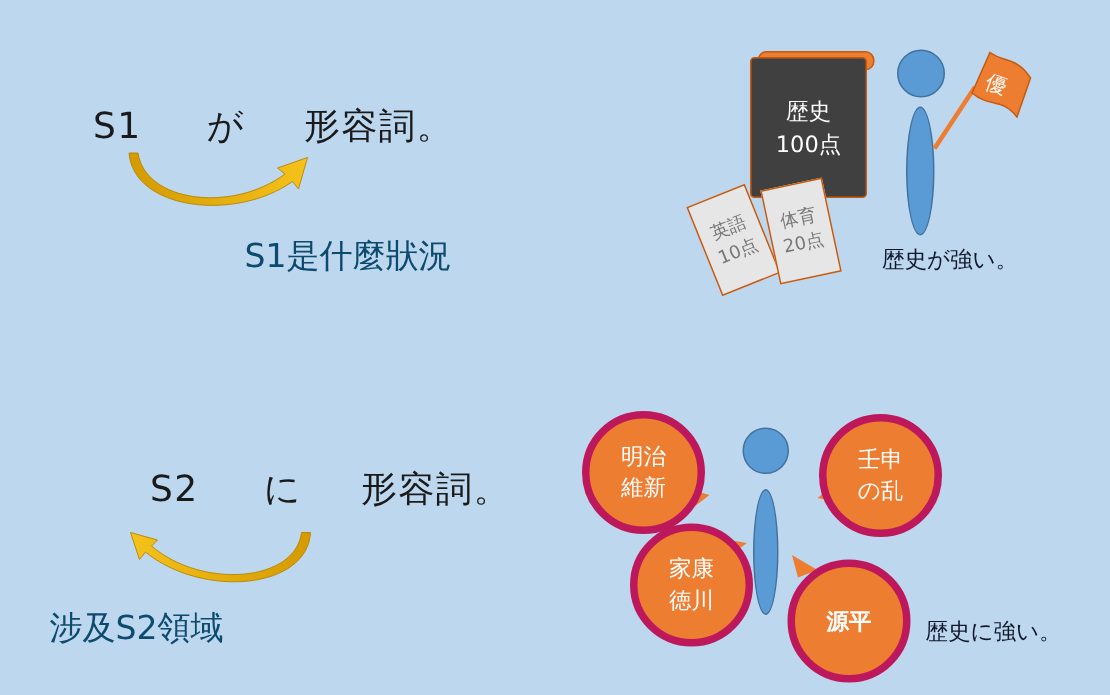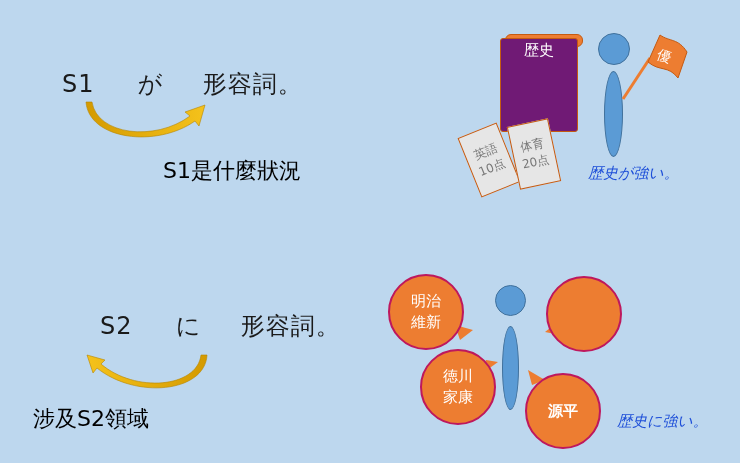--- a/index.html
+++ b/index.html
@@ -8,42 +8,42 @@
       background: #bdd7ee;
       position: relative;
       overflow: hidden;
       font-family: "DejaVu Sans", sans-serif;
     }
     .abs { position: absolute; }
     .sent {
       font-size: 24px; color: #1a1a1a; letter-spacing: 1px;
       white-space: nowrap;
     }
-    .gloss { font-size: 22px; color: #000000; white-space: nowrap; }
-    .caption { font-size: 15px; color: #1d4ed8; white-space: nowrap; font-style: italic; }
+    .gloss { font-size: 22px; color: #0c4a6e; white-space: nowrap; }
+    .caption { font-size: 15px; color: #0f172a; white-space: nowrap; }
     .scroll-main {
       left: 500px; top: 38px; width: 76px; height: 92px;
-      background: #701a75; border: 1.5px solid #c55a11;
+      background: #404040; border: 1.5px solid #c55a11;
       border-radius: 3px;
       color: #fff; font-size: 15px; text-align: center;
-      display: flex; flex-direction: column; line-height: 22px;
+      display: flex; flex-direction: column; justify-content: center; line-height: 22px;
     }
     .scroll-top {
       left: 505px; top: 34px; width: 76px; height: 11px;
       background: #ed7d31; border: 1.5px solid #c55a11; border-radius: 6px;
     }
     .paper {
       width: 40px; height: 62px;
       background: #e6e6e6; border: 1.5px solid #c55a11;
       color: #777; font-size: 12px; text-align: center;
       display: flex; flex-direction: column; justify-content: center; line-height: 17px;
     }
     .bubble {
       width: 72px; height: 72px; border-radius: 50%;
-      background: #ed7d31; border: 2px solid #be185d;
+      background: #ed7d31; border: 5px solid #be185d;
       color: #fff; font-size: 15px; text-align: center;
       display: flex; flex-direction: column; justify-content: center; line-height: 21px;
     }
     .person-head { background: #5b9bd5; border-radius: 50%; border: 1px solid #41719c; }
     .person-body { background: #5b9bd5; border-radius: 50%; border: 1px solid #41719c; }
   </style>
 </head>
 <body>
 
 <div class="abs sent" style="left:62px; top:68px;">
@@ -62,20 +62,21 @@
     </linearGradient>
   </defs>
   <path d="M7,2 C12,35 70,42 105,16 L100,12 L120,5 L114,26 L110,21 C72,48 4,40 1,2 Z" fill="url(#g1)" stroke="#b58400" stroke-width="0.6"></path>
 </svg>
 
 <div class="abs gloss" style="left:163px; top:156px;">S1是什麼狀況</div>
 
 <div class="abs scroll-top"></div>
 <div class="abs scroll-main">
   <span>歴史</span>
+  <span>100点</span>
 </div>
 
 <div class="abs paper" style="left:468px; top:128px; transform:rotate(-22deg);">
   <span>英語</span>
   <span>10点</span>
 </div>
 <div class="abs paper" style="left:513px; top:122px; transform:rotate(-12deg);">
   <span>体育</span>
   <span>20点</span>
 </div>
@@ -118,22 +119,24 @@
   <polygon points="455,325 473,330 460,340" fill="#ed7d31"></polygon>
   <polygon points="560,320 545,332 560,335" fill="#ed7d31"></polygon>
   <polygon points="486,360 498,362 480,375" fill="#ed7d31"></polygon>
   <polygon points="528,370 532,385 545,380" fill="#ed7d31"></polygon>
 </svg>
 <div class="abs bubble" style="left:388px; top:274px;">
   <span>明治</span>
   <span>維新</span>
 </div>
 <div class="abs bubble" style="left:546px; top:276px;">
+  <span>壬申</span>
+  <span>の乱</span>
 </div>
 <div class="abs bubble" style="left:420px; top:349px;">
+  <span>家康</span>
   <span>徳川</span>
-  <span>家康</span>
 </div>
 <div class="abs bubble" style="left:525px; top:373px;font-weight:bold;">
   <span>源平</span>
 </div>
 
 <div class="abs caption" style="left:617px; top:412px;">歴史に強い。</div>
 
 </body></html>

